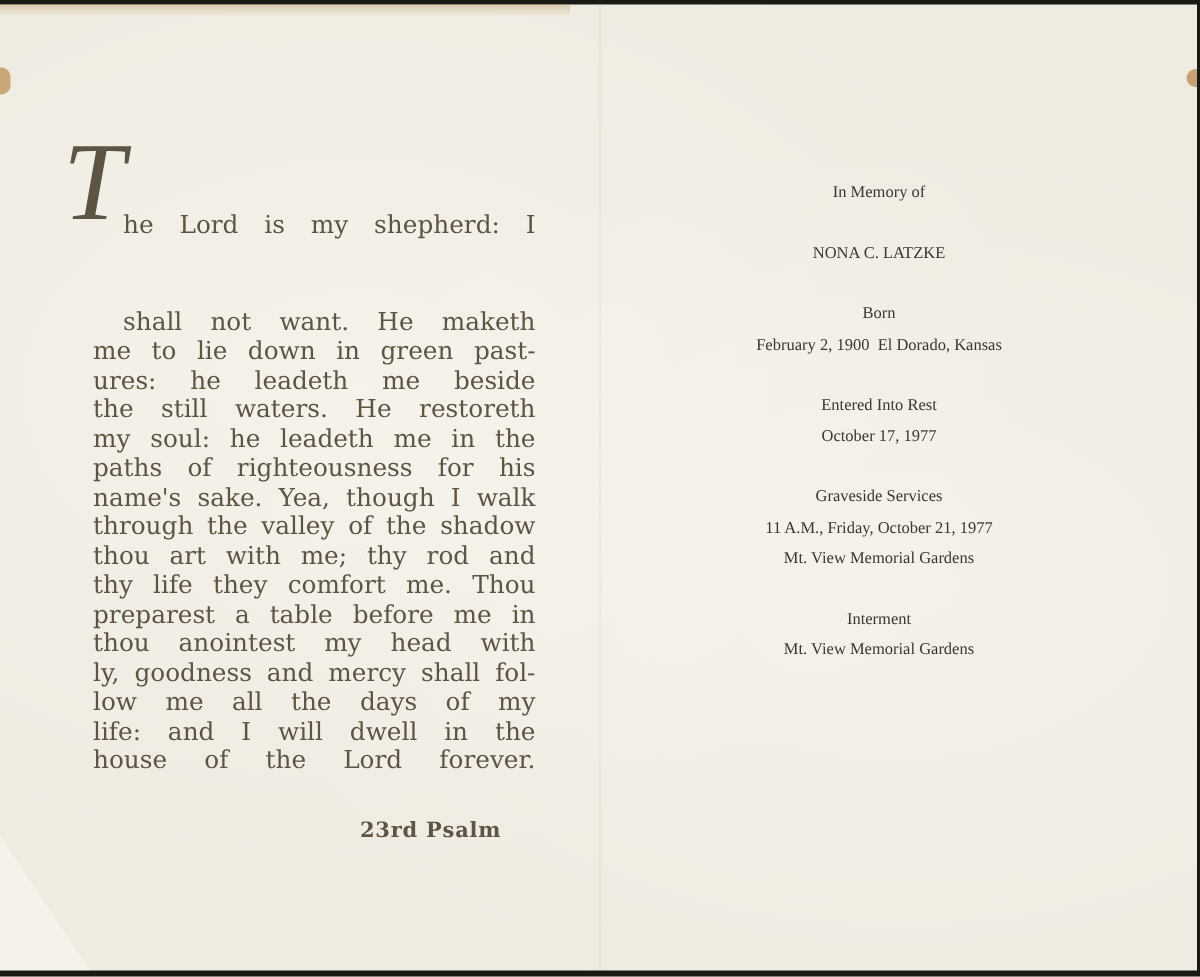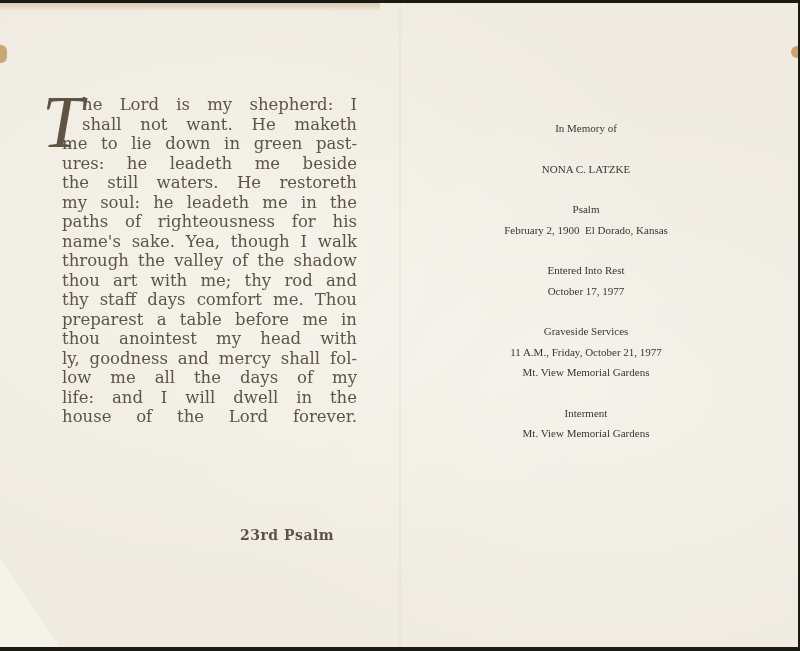--- a/index.html
+++ b/index.html
@@ -42,23 +42,23 @@
     font-family: "DejaVu Serif", serif;
     font-size: 16.5px; line-height: 19.5px;
     color: #5e5444;
   }
   .psalm .dropcap {
     position: absolute; left: -20px; top: -10px;
     font-family: "Liberation Serif", serif; font-style: italic;
     font-size: 74px; line-height: 74px; color: #5e5444;
   }
   .psalm-line { white-space: nowrap; text-align: justify; text-align-last: justify; display: block; }
-  .psalm-line.indent { padding-left: 20px; }
+  .psalm-line.indent { padding-left: 20px; margin-top: 45px; }
   .signature {
-    position: absolute; left: 240px; top: 524px;
+    position: absolute; left: 240px; top: 543px;
     font-family: "DejaVu Serif", serif; font-weight: bold;
     font-size: 14px; color: #5e5444; letter-spacing: 0.5px;
   }
   .memorial {
     position: absolute; left: 416px; top: 115px; width: 340px;
     text-align: center;
     font-family: "Liberation Serif", serif;
     font-size: 11px; line-height: 20.5px;
     color: #3a3630;
   }
@@ -80,39 +80,39 @@
     <span class="psalm-line indent">he Lord is my shepherd: I</span>
     <span class="psalm-line indent">shall not want. He maketh</span>
     <span class="psalm-line">me to lie down in green past-</span>
     <span class="psalm-line">ures: he leadeth me beside</span>
     <span class="psalm-line">the still waters. He restoreth</span>
     <span class="psalm-line">my soul: he leadeth me in the</span>
     <span class="psalm-line">paths of righteousness for his</span>
     <span class="psalm-line">name's sake. Yea, though I walk</span>
     <span class="psalm-line">through the valley of the shadow</span>
     <span class="psalm-line">thou art with me; thy rod and</span>
-    <span class="psalm-line">thy staff days comfort me. Thou</span>
+    <span class="psalm-line">thy life they comfort me. Thou</span>
     <span class="psalm-line">preparest a table before me in</span>
     <span class="psalm-line">thou anointest my head with</span>
     <span class="psalm-line">ly, goodness and mercy shall fol-</span>
     <span class="psalm-line">low me all the days of my</span>
     <span class="psalm-line">life: and I will dwell in the</span>
     <span class="psalm-line">house of the Lord forever.</span>
   </div>
   <div class="signature">23rd Psalm</div>
 
   <div class="memorial">
     <div class="block">
       <span class="line">In Memory of</span>
     </div>
     <div class="block">
       <span class="line">NONA C. LATZKE</span>
     </div>
     <div class="block">
-      <span class="line">Psalm</span>
+      <span class="line">Born</span>
       <span class="line" style="white-space:pre">February 2, 1900  El Dorado, Kansas</span>
     </div>
     <div class="block">
       <span class="line">Entered Into Rest</span>
       <span class="line">October 17, 1977</span>
     </div>
     <div class="block">
       <span class="line">Graveside Services</span>
       <span class="line">11 A.M., Friday, October 21, 1977</span>
       <span class="line">Mt. View Memorial Gardens</span>

